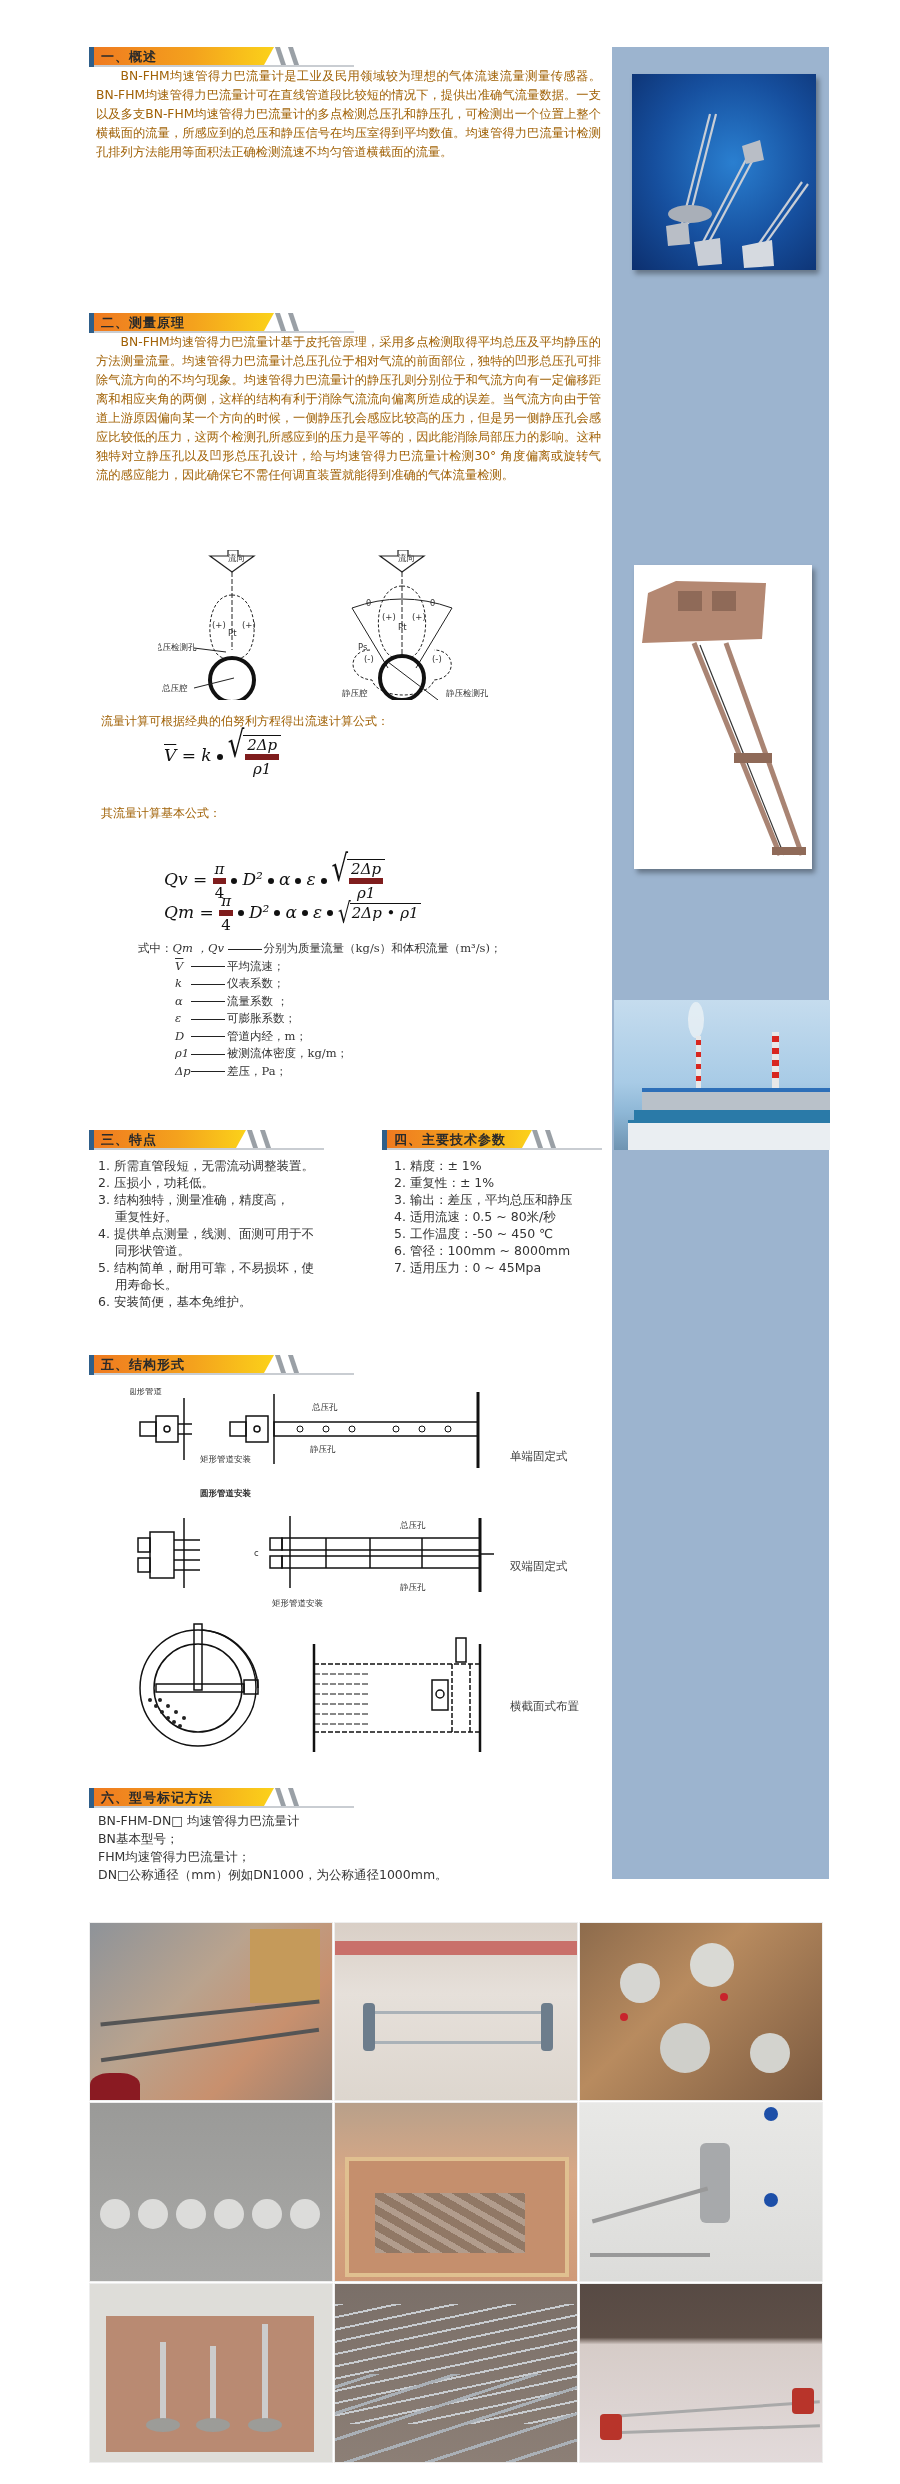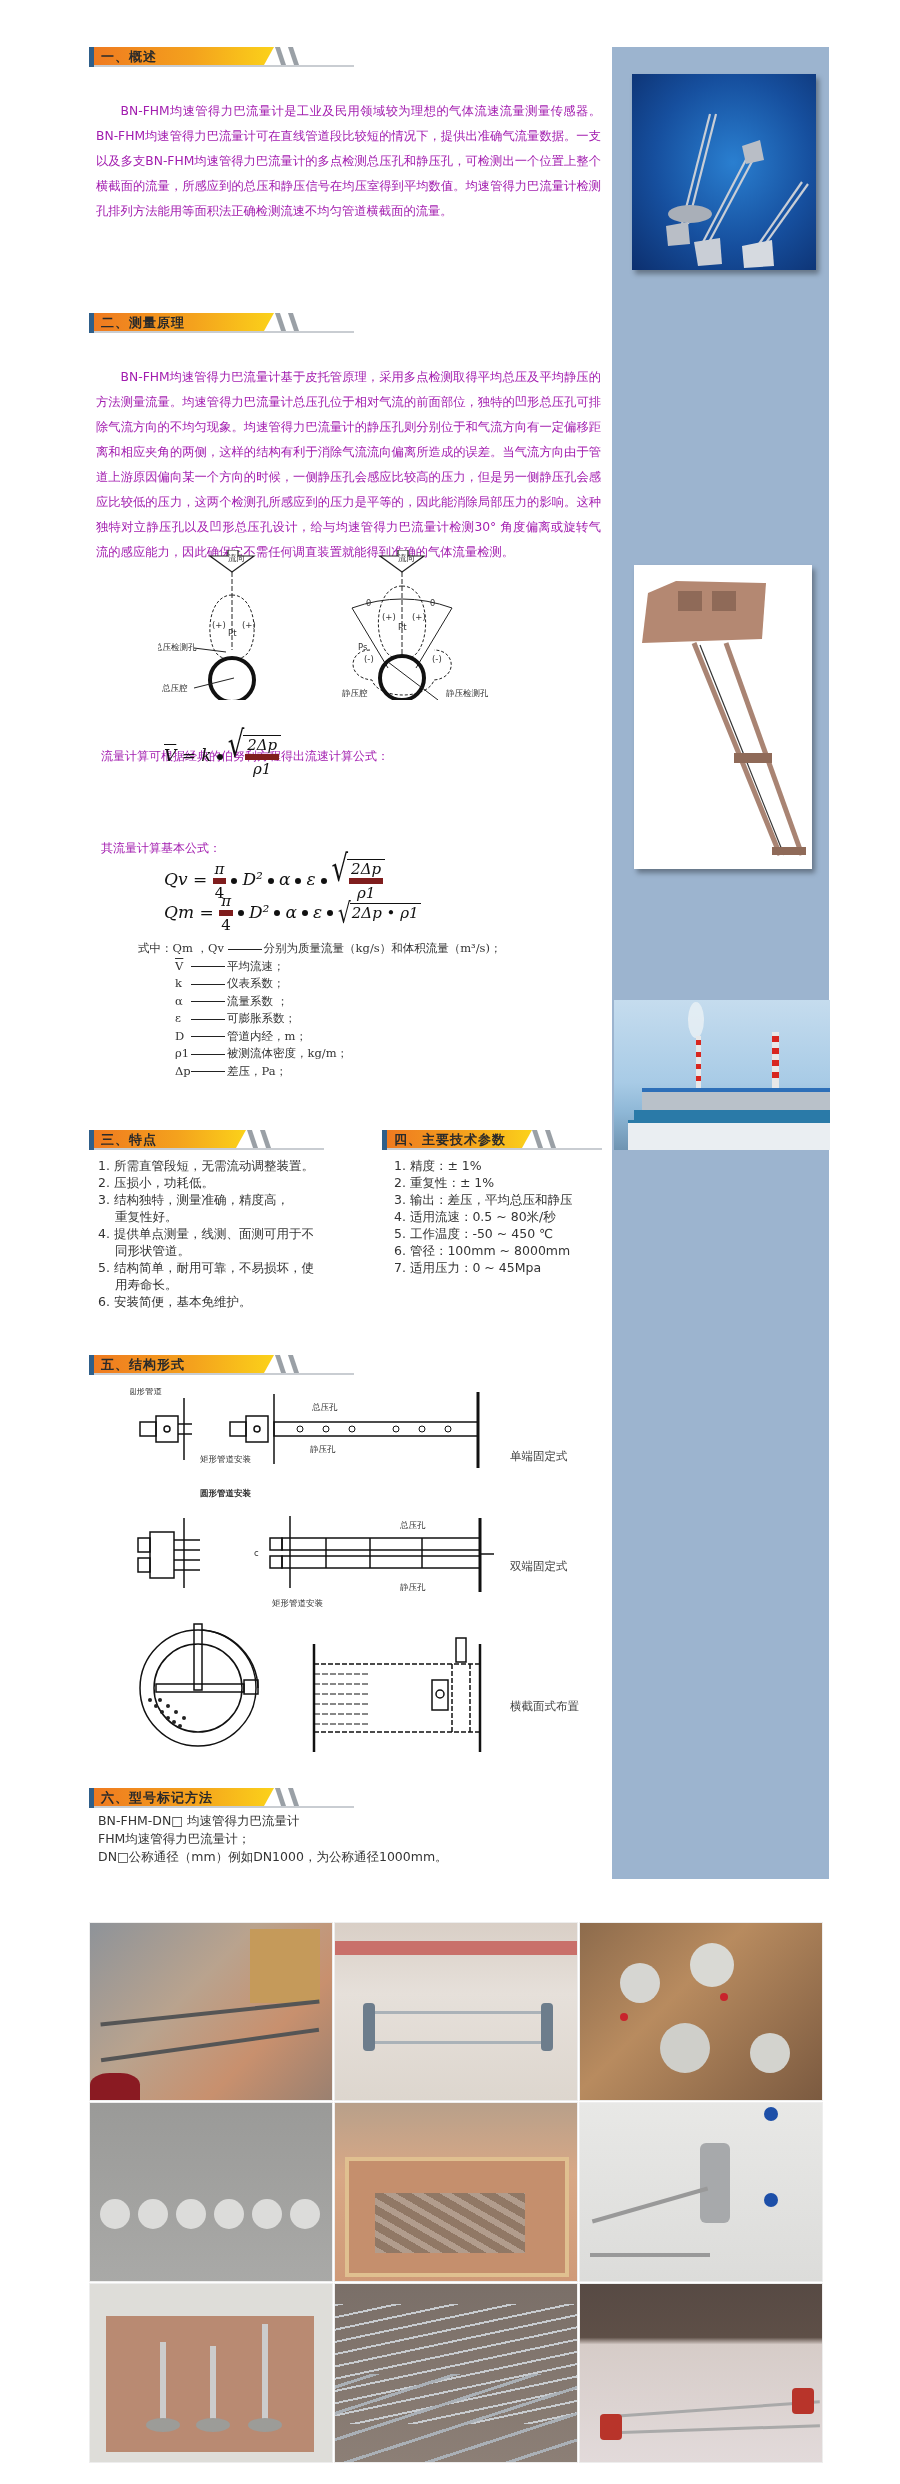--- a/index.html
+++ b/index.html
@@ -13,38 +13,38 @@
   .sec-head { position: absolute; height: 20px; }
   .sec-head .bar-blue { position: absolute; left: 0; top: 0; width: 5px; height: 20px; background: #2f5f8a; }
   .sec-head .bar-grad { position: absolute; left: 5px; top: 0; height: 18px;
       background: linear-gradient(90deg, #ef7a20 0%, #f4a21d 55%, #fbd21a 100%);
       clip-path: polygon(0 0, 100% 0, calc(100% - 10px) 100%, 0 100%); }
   .sec-head .stripe { position: absolute; top: 0; width: 11px; height: 18px; background: #9aa0a6;
       clip-path: polygon(0 0, 45% 0, 100% 100%, 55% 100%); }
   .sec-head .underline { position: absolute; left: 5px; bottom: 0; height: 2px; background: #c9cdd2; }
   .sec-head .title { position: absolute; left: 12px; top: 1px; font-size: 13px; font-weight: bold; color: #2a2a2a; white-space: nowrap; letter-spacing: 1px; }
 
-  .para { position: absolute; font-size: 12.3px; line-height: 25px; color: #a21caf; text-align: justify; margin-top: 32px; }
+  .para { position: absolute; font-size: 12.3px; line-height: 19px; color: #a16207; text-align: justify; }
   .para p { text-indent: 2em; }
 
   .list { position: absolute; font-size: 12.5px; line-height: 17px; color: #333; }
   .list .li { padding-left: 17px; text-indent: -17px; }
 
   .formula { position: absolute; font-family: "DejaVu Serif", "Liberation Serif", serif; font-style: italic; color: #111; font-size: 17px; }
   .frac { display: inline-block; vertical-align: middle; text-align: center; font-size: 15px; }
   .frac .num { display: block; border-bottom: 6px solid #7f1d1d; padding: 0 2px; }
   .frac .den { display: block; padding: 0 2px; }
   .sqrt { display: inline-flex; align-items: stretch; vertical-align: middle; }
   .sqrt .rad { font-style: normal; font-size: 26px; line-height: 1; margin-right: -1px; transform: scaleY(1.4); display: inline-block; }
   .sqrt .body { border-top: 1px solid #111; padding: 0 2px; display: inline-block; }
   .bullet { display: inline-block; width: 6px; height: 6px; border-radius: 50%; background: #111; margin: 0 5px; vertical-align: middle; }
   .overline { text-decoration: overline; }
 
   .legend { position: absolute; font-family: "DejaVu Serif", "Liberation Serif", serif; font-size: 11.5px; color: #333; line-height: 17.5px; }
-  .legend .sym { display: inline-block; min-width: 16px; }
+  .legend .sym { font-style: italic; display: inline-block; min-width: 16px; }
   .legend .dash { display: inline-block; width: 34px; border-top: 1.5px solid #222; vertical-align: middle; margin-right: 2px; }
 
   .img { position: absolute; overflow: hidden; }
   .photo-grid { position: absolute; left: 89px; top: 1922px; width: 742px; }
   .photo { position: absolute; overflow: hidden; border: 1px solid #eee; }
 
   .diag-label { position: absolute; font-size: 8.5px; color: #333; white-space: nowrap; }
   .form-label { position: absolute; font-size: 11.5px; color: #444; white-space: nowrap; }
 </style>
 </head>
@@ -357,20 +357,21 @@
 <div class="sec-head" style="left:89px; top:1788px; width:265px;">
   <div class="bar-blue"></div>
   <div class="bar-grad" style="width:180px;"></div>
   <div class="stripe" style="left:186px;"></div>
   <div class="stripe" style="left:199px;"></div>
   <div class="underline" style="width:260px;"></div>
   <div class="title">六、型号标记方法</div>
 </div>
 <div class="list" style="left:98px; top:1812px; width:500px; line-height:18px;">
   <div>BN-FHM-DN□  均速管得力巴流量计</div>
+  <div>BN基本型号；</div>
   <div>FHM均速管得力巴流量计；</div>
   <div>DN□公称通径（mm）例如DN1000，为公称通径1000mm。</div>
 </div>
 
 <div class="photo-grid">
 
   <div class="photo" style="left:0; top:0; width:244px; height:179px; background: linear-gradient(135deg, #8e9399 0%, #b9a38e 40%, #c8906e 70%, #9a8070 100%);">
     <div style="position:absolute; left:160px; top:6px; width:70px; height:74px; background:#c59a5a;"></div>
     <div style="position:absolute; left:10px; top:88px; width:220px; height:4px; background:#555; transform:rotate(-6deg);"></div>
     <div style="position:absolute; left:10px; top:120px; width:220px; height:4px; background:#555; transform:rotate(-8deg);"></div>

